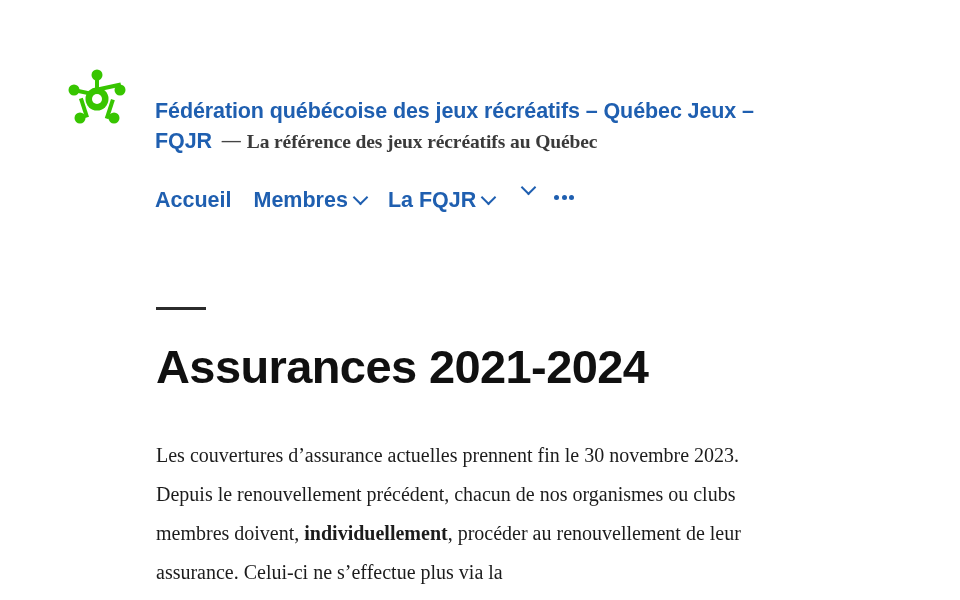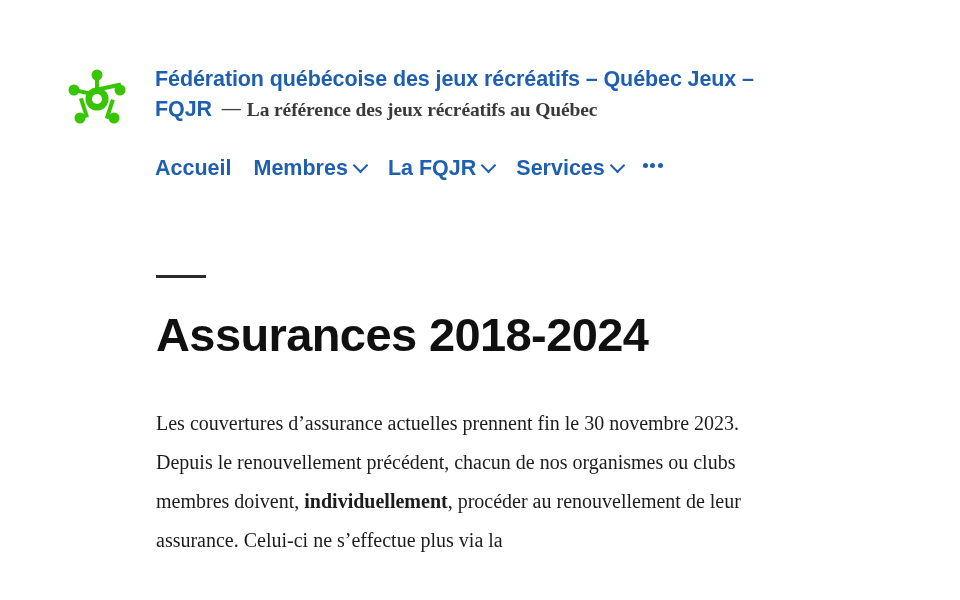--- a/index.html
+++ b/index.html
@@ -49,20 +49,21 @@
     padding-top: 8px;
   }
 
   .site-title-line {
     font-size: 21.5px;
     line-height: 30px;
     font-weight: 600;
     color: #1a5fb4;
     letter-spacing: -0.1px;
     max-width: 620px;
+    margin-top: 32px;
   }
 
   .site-title-line .title-link {
     color: #1f5fb0;
     text-decoration: none;
   }
 
   .tagline-wrap {
     display: inline;
     white-space: nowrap;
@@ -219,37 +220,36 @@
           </div>
           <div class="nav-item">
             <span class="nav-label">Membres</span>
             <span class="chev"></span>
           </div>
           <div class="nav-item">
             <span class="nav-label">La FQJR</span>
             <span class="chev"></span>
           </div>
           <div class="nav-item">
-            <span class="nav-label">Services</span>
             <span class="chev"></span>
           </div>
           <div class="more-toggle">
             <span class="dot"></span>
             <span class="dot"></span>
             <span class="dot"></span>
           </div>
         </nav>
       </div>
 
     </div>
   </header>
 
   <main class="article">
     <div class="rule"></div>
-    <h1 class="entry-title">Assurances 2018-2024</h1>
+    <h1 class="entry-title">Assurances 2021-2024</h1>
     <div class="entry-content">
       <p>
         <span>Les couvertures d’assurance actuelles prennent fin le 30 novembre 2023.</span>
       </p>
       <p>
         <span>Depuis le renouvellement précédent, chacun de nos organismes ou clubs membres doivent, </span><strong>individuellement</strong><span>, procéder au renouvellement de leur assurance. Celui-ci ne s’effectue plus via la</span>
       </p>
     </div>
   </main>
 

